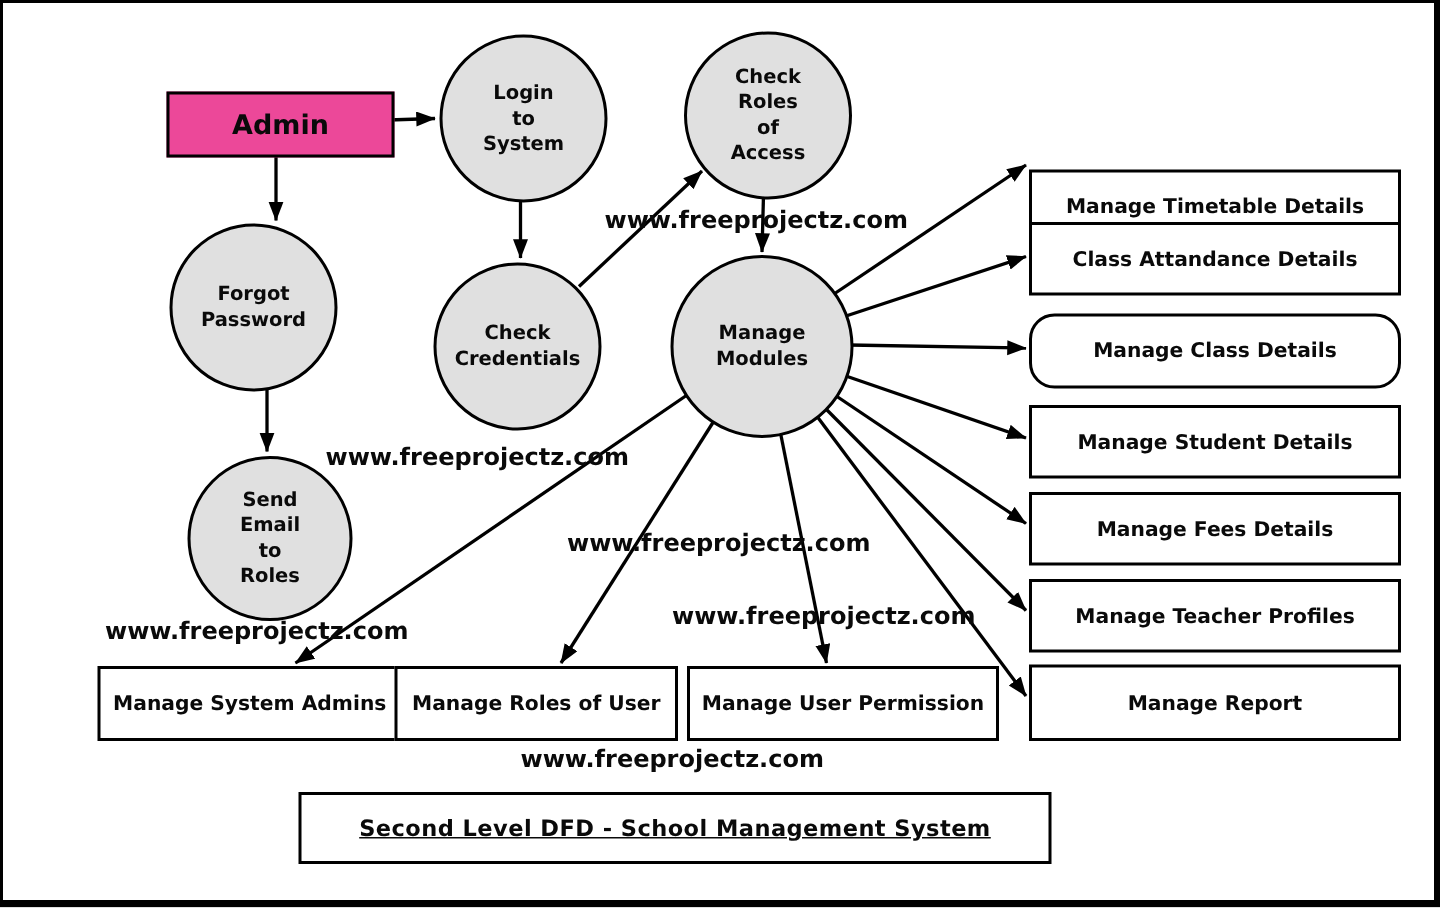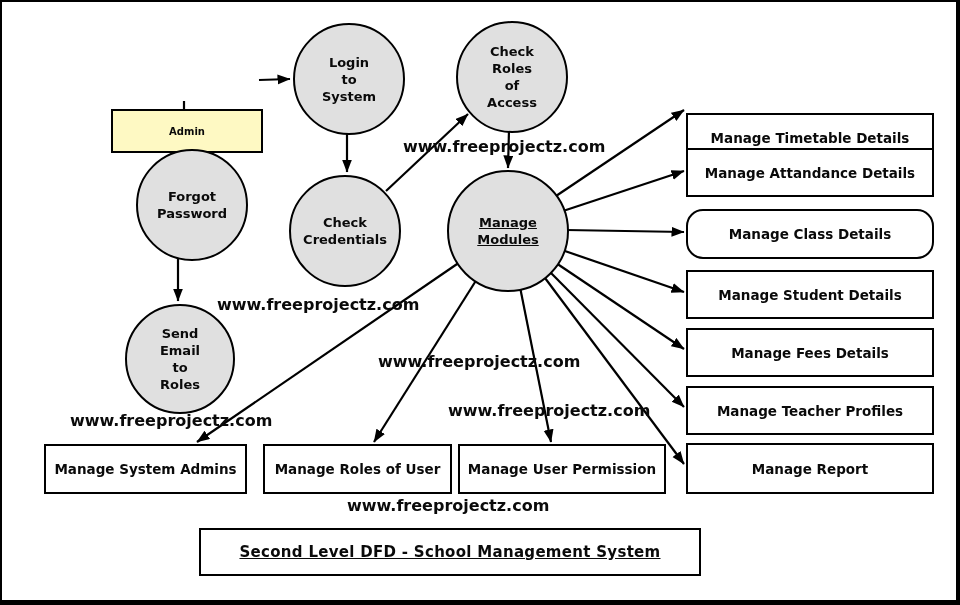--- a/index.html
+++ b/index.html
@@ -17,24 +17,23 @@
     border-style: solid;
     border-color: #000000;
     border-width: 2px 4px 5px 2px;
     pointer-events: none;
     z-index: 5;
   }
   .arrows { position: absolute; left: 0; top: 0; z-index: 1; }
   .node { position: absolute; display: flex; align-items: center; justify-content: center;
           text-align: center; color: #0a0a0a; font-weight: bold; z-index: 2; }
   .entity {
-    background: #fef9c3;
+    background: #ec4899;
     border: 2.5px solid #000000;
-    font-size: 10px;
-    margin-top: 48px;
+    font-size: 18px;
   }
   .process {
     background: var(--process-fill, #e0e0e0);
     border: 2.5px solid #000000;
     border-radius: 50%;
     font-size: 13px;
     line-height: 17px;
     white-space: pre-line;
   }
   .store {
@@ -91,49 +90,49 @@
 
   <div class="node process" style="left:293px; top:23px; width:108px; height:108px;">Login
 to
 System</div>
 
   <div class="node process" style="left:456px; top:21px; width:108px; height:108px;">Check
 Roles
 of
 Access</div>
 
-  <div class="node process" style="left:136px; top:149px; width:108px; height:108px;">Forgot
+  <div class="node process" style="left:113px; top:149px; width:108px; height:108px;">Forgot
 Password</div>
 
   <div class="node process" style="left:289px; top:175px; width:108px; height:108px;">Check
 Credentials</div>
 
-  <div class="node process" style="left:447px; top:170px; width:118px; height:118px;text-decoration:underline;">Manage
+  <div class="node process" style="left:447px; top:170px; width:118px; height:118px;">Manage
 Modules</div>
 
   <div class="node process" style="left:125px; top:304px; width:106px; height:106px;">Send
 Email
 to
 Roles</div>
 
   <div class="node store" style="left:686px; top:89px; width:244px; height:46px;margin-top:24px;">Manage Timetable Details</div>
 
-  <div class="node store" style="left:686px; top:148px; width:244px; height:45px;">Manage Attandance Details</div>
+  <div class="node store" style="left:686px; top:148px; width:244px; height:45px;">Class Attandance Details</div>
 
   <div class="node store" style="left:686px; top:209px; width:244px; height:46px;border-radius:17px;">Manage Class Details</div>
 
   <div class="node store" style="left:686px; top:270px; width:244px; height:45px;">Manage Student Details</div>
 
   <div class="node store" style="left:686px; top:386px; width:244px; height:45px;">Manage Teacher Profiles</div>
 
   <div class="node store" style="left:686px; top:328px; width:244px; height:45px;">Manage Fees Details</div>
 
   <div class="node store" style="left:686px; top:443px; width:244px; height:47px;">Manage Report</div>
 
-  <div class="node store" style="left:44px; top:444px; width:199px; height:46px;">Manage System Admins</div>
+  <div class="node store" style="left:65px; top:444px; width:199px; height:46px;">Manage System Admins</div>
 
   <div class="node store" style="left:263px; top:444px; width:185px; height:46px;">Manage Roles of User</div>
 
   <div class="node store" style="left:458px; top:444px; width:204px; height:46px;">Manage User Permission</div>
 
   <div class="node caption" style="left:199px; top:528px; width:498px; height:44px;text-decoration:underline;">Second Level DFD - School Management System</div>
 
   <div class="watermark" style="left:403px; top:136px;">www.freeprojectz.com</div>
   <div class="watermark" style="left:217px; top:294px;">www.freeprojectz.com</div>
   <div class="watermark" style="left:378px; top:351px;">www.freeprojectz.com</div>

